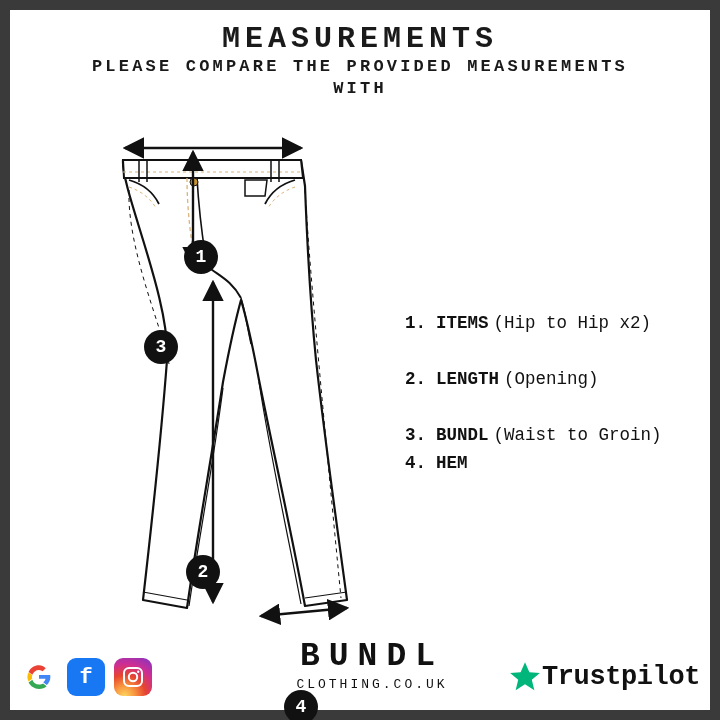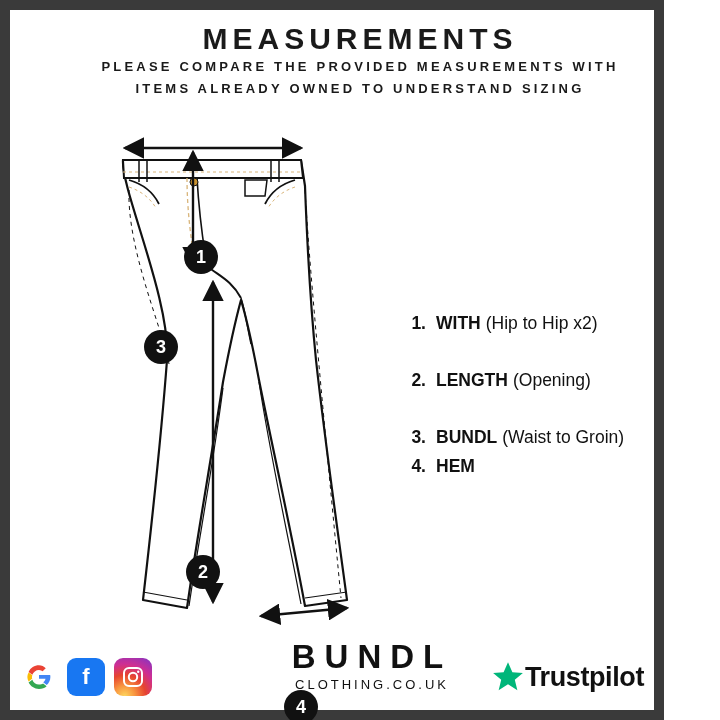--- a/index.html
+++ b/index.html
@@ -5,25 +5,26 @@
   html, body {
     margin: 0;
     padding: 0;
     background: #ffffff;
   }
   body {
     font-family: "Liberation Sans", sans-serif;
   }
   #page {
     position: relative;
-    width: 664px;
+    width: 720px;
     height: 720px;
     background: #ffffff;
     overflow: hidden;
     box-sizing: border-box;
+    font-family: Liberation Mono, monospace;
   }
   
   .frame-top, .frame-bottom, .frame-left, .frame-right {
     position: absolute;
     background: #3a3a3a;
   }
   .frame-top { left: 0; top: 0; width: 720px; height: 10px; }
   .frame-bottom { left: 0; bottom: 0; width: 720px; height: 10px; }
   .frame-left { left: 0; top: 0; width: 10px; height: 720px; }
   .frame-right { right: 0; top: 0; width: 10px; height: 720px; }
@@ -38,21 +39,21 @@
     font-weight: bold;
     letter-spacing: 5px;
     color: #1a1a1a;
   }
   .subtitle {
     position: absolute;
     top: 56px;
     left: 60px;
     width: 600px;
     text-align: center;
-    font-size: 13px;
+    font-size: 17px;
     font-weight: bold;
     letter-spacing: 3.2px;
     line-height: 22px;
     color: #1a1a1a;
   }
 
   
   .jeans-wrap {
     position: absolute;
     left: 95px;
@@ -187,21 +188,20 @@
 <div id="page">
 
   <div class="frame-top"></div>
   <div class="frame-bottom"></div>
   <div class="frame-left"></div>
   <div class="frame-right"></div>
 
   <div class="title">MEASUREMENTS</div>
   <div class="subtitle">
     <span>PLEASE COMPARE THE PROVIDED MEASUREMENTS WITH</span><br>
-    <span>ITEMS ALREADY OWNED TO UNDERSTAND SIZING</span>
   </div>
 
   <div class="jeans-wrap">
     <svg width="300" height="500" viewBox="0 0 300 500">
       <defs>
         <marker id="arrH" markerWidth="9" markerHeight="9" refX="8" refY="4.5" orient="auto">
           <path d="M0,0 L9,4.5 L0,9 Z" fill="#111"></path>
         </marker>
         <marker id="arrHs" markerWidth="9" markerHeight="9" refX="1" refY="4.5" orient="auto">
           <path d="M9,0 L0,4.5 L9,9 Z" fill="#111"></path>
@@ -263,21 +263,21 @@
 
     <div class="badge b1">1</div>
     <div class="badge b3">3</div>
     <div class="badge b2">2</div>
     <div class="badge b4">4</div>
   </div>
 
   <div class="legend">
     <div class="legend-row">
       <span class="legend-num">1.</span>
-      <span class="legend-label">WITH</span>
+      <span class="legend-label">ITEMS</span>
       <span class="legend-desc">(Hip to Hip x2)</span>
     </div>
     <div class="legend-row">
       <span class="legend-num">2.</span>
       <span class="legend-label">LENGTH</span>
       <span class="legend-desc">(Opening)</span>
     </div>
     <div class="legend-row">
       <span class="legend-num">3.</span>
       <span class="legend-label">BUNDL</span>

